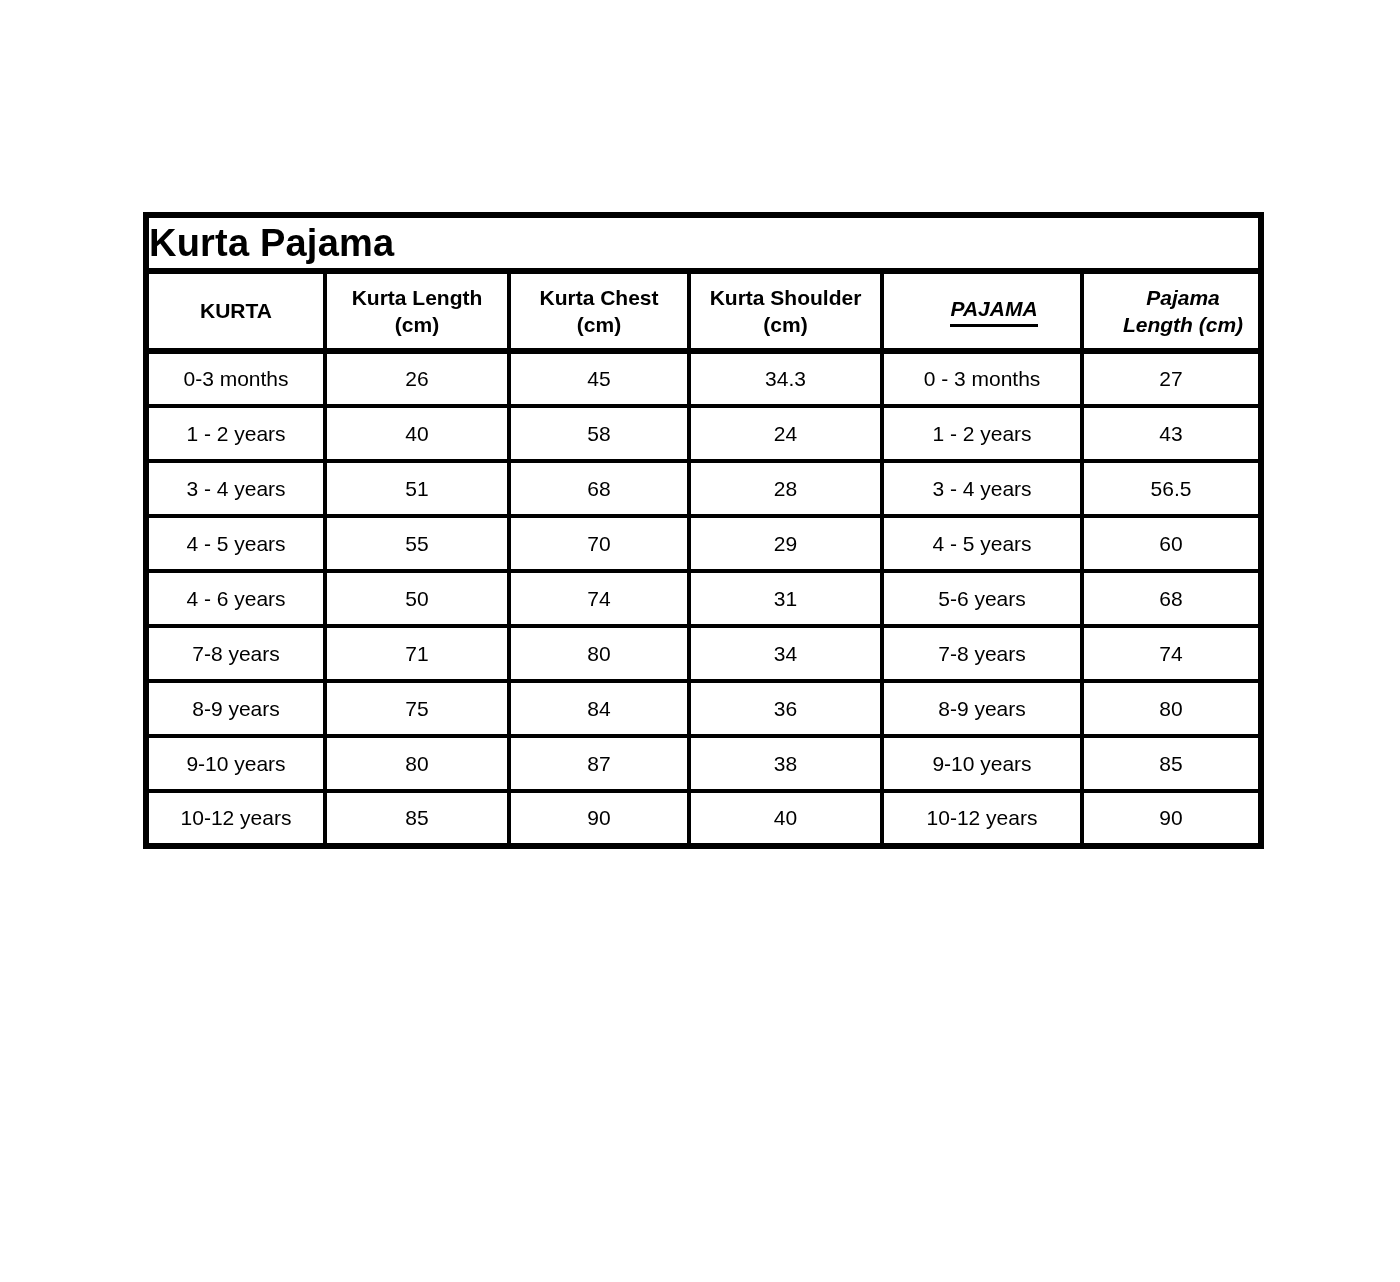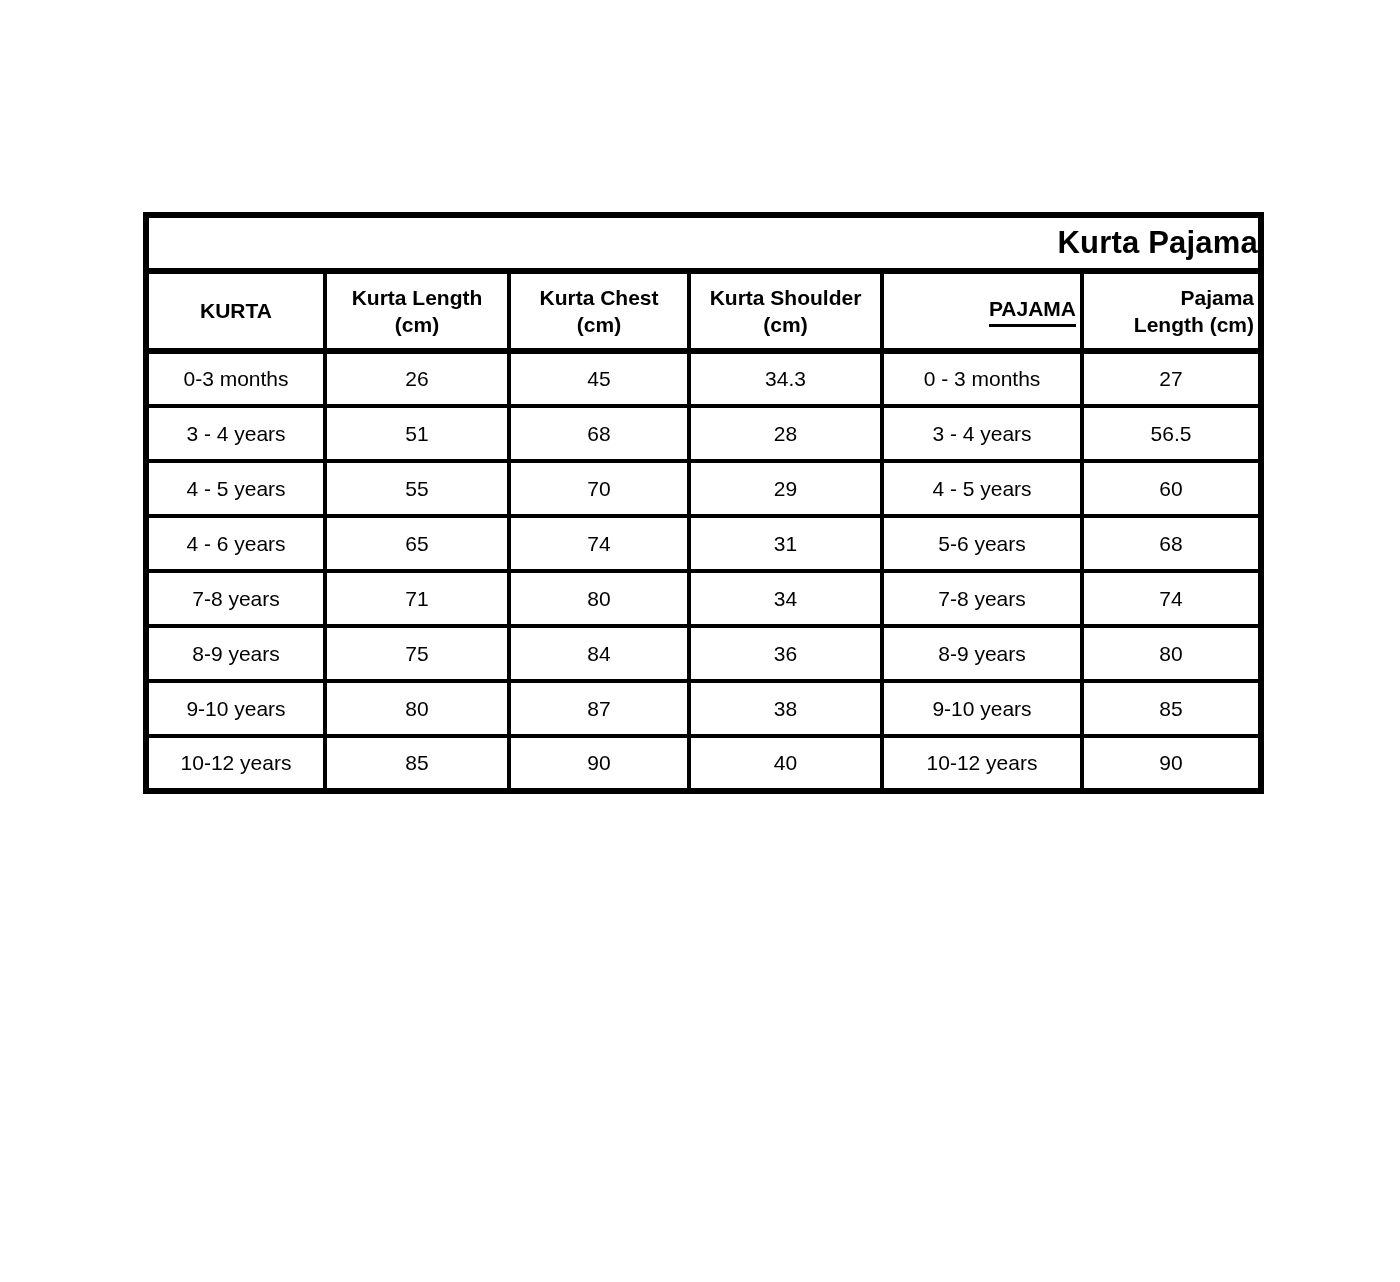--- a/index.html
+++ b/index.html
@@ -28,40 +28,41 @@
   }
   table.size-table, table.size-table th, table.size-table td {
     border: 4px solid #000000;
   }
   table.size-table {
     border-width: 6px;
   }
   .title-cell {
     height: 56px;
     border-bottom-width: 6px !important;
-    text-align: right;
+    text-align: left;
     vertical-align: middle;
-    font-size: 31px;
+    font-size: 38px;
     font-weight: bold;
     letter-spacing: 0.2px;
     padding: 0;
   }
   .header-row th {
     height: 80px;
     border-bottom-width: 6px !important;
     vertical-align: middle;
     font-size: 21px;
     font-weight: bold;
     line-height: 1.3;
     text-align: center;
     padding: 2px 4px;
   }
   .header-row th.align-left {
-    text-align: right;
+    text-align: center;
     padding-left: 28px;
+    font-style: italic;
   }
   .underlined {
     display: inline-block;
     border-bottom: 3px solid #000000;
     padding-bottom: 2px;
   }
   .data-row td {
     height: 55px;
     text-align: center;
     vertical-align: middle;
@@ -115,38 +116,46 @@
     <tbody>
         <tr class="data-row">
     <td>0-3 months</td>
     <td>26</td>
     <td>45</td>
     <td>34.3</td>
     <td>0 - 3 months</td>
     <td>27</td>
   </tr>
         <tr class="data-row">
+    <td>1 - 2 years</td>
+    <td>40</td>
+    <td>58</td>
+    <td>24</td>
+    <td>1 - 2 years</td>
+    <td>43</td>
+  </tr>
+        <tr class="data-row">
     <td>3 - 4 years</td>
     <td>51</td>
     <td>68</td>
     <td>28</td>
     <td>3 - 4 years</td>
     <td>56.5</td>
   </tr>
         <tr class="data-row">
     <td>4 - 5 years</td>
     <td>55</td>
     <td>70</td>
     <td>29</td>
     <td>4 - 5 years</td>
     <td>60</td>
   </tr>
         <tr class="data-row">
     <td>4 - 6 years</td>
-    <td>65</td>
+    <td>50</td>
     <td>74</td>
     <td>31</td>
     <td>5-6 years</td>
     <td>68</td>
   </tr>
         <tr class="data-row">
     <td>7-8 years</td>
     <td>71</td>
     <td>80</td>
     <td>34</td>

